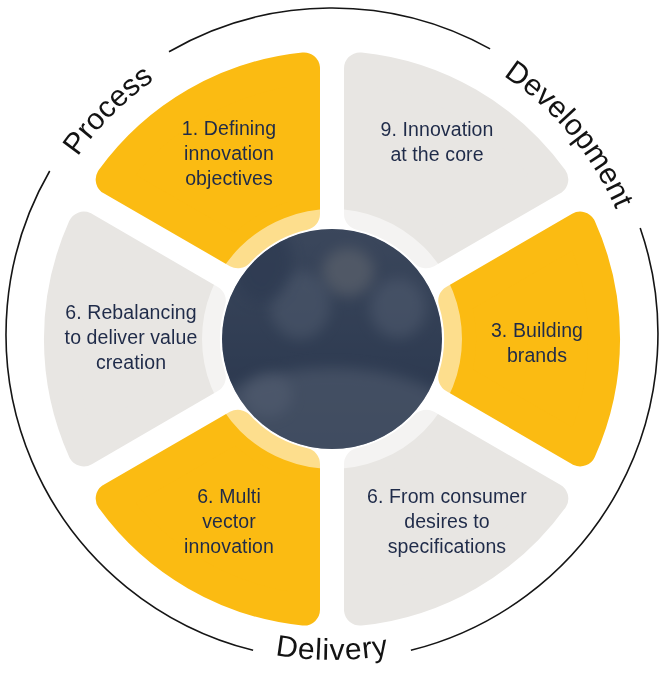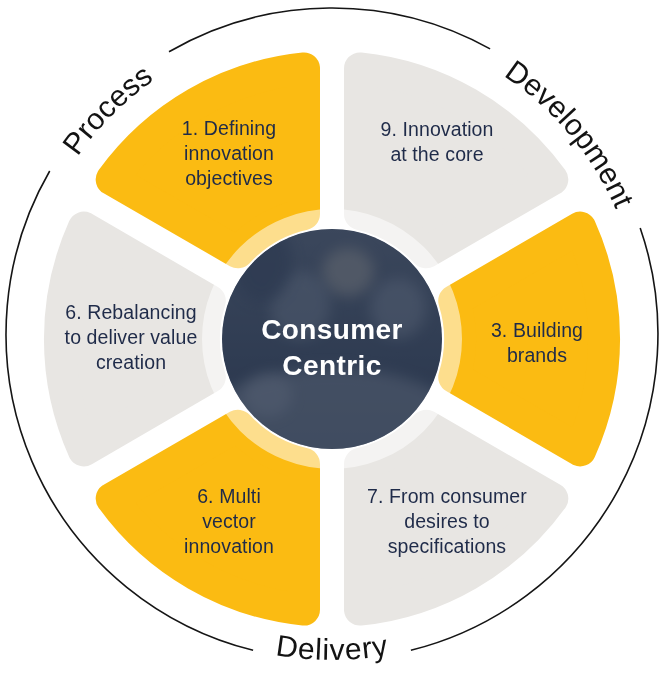--- a/index.html
+++ b/index.html
@@ -105,25 +105,23 @@
     </g>
   </svg>
 
   <div class="petal-label" style="left:229px;top:153px;width:180px">1. Defining
 innovation
 objectives</div>
   <div class="petal-label" style="left:437px;top:142px;width:200px">9. Innovation
 at the core</div>
   <div class="petal-label" style="left:537px;top:343px;width:160px">3. Building
 brands</div>
-  <div class="petal-label" style="left:447px;top:521px;width:220px">7. From consumer
+  <div class="petal-label" style="left:447px;top:521px;width:220px">6. From consumer
 desires to
 specifications</div>
   <div class="petal-label" style="left:229px;top:521px;width:170px">6. Multi
 vector
 innovation</div>
   <div class="petal-label" style="left:131px;top:337px;width:210px">6. Rebalancing
 to deliver value
 creation</div>
 
-  <div class="center-label">Consumer
-Centric</div>
 </div>
 
 </body></html>

